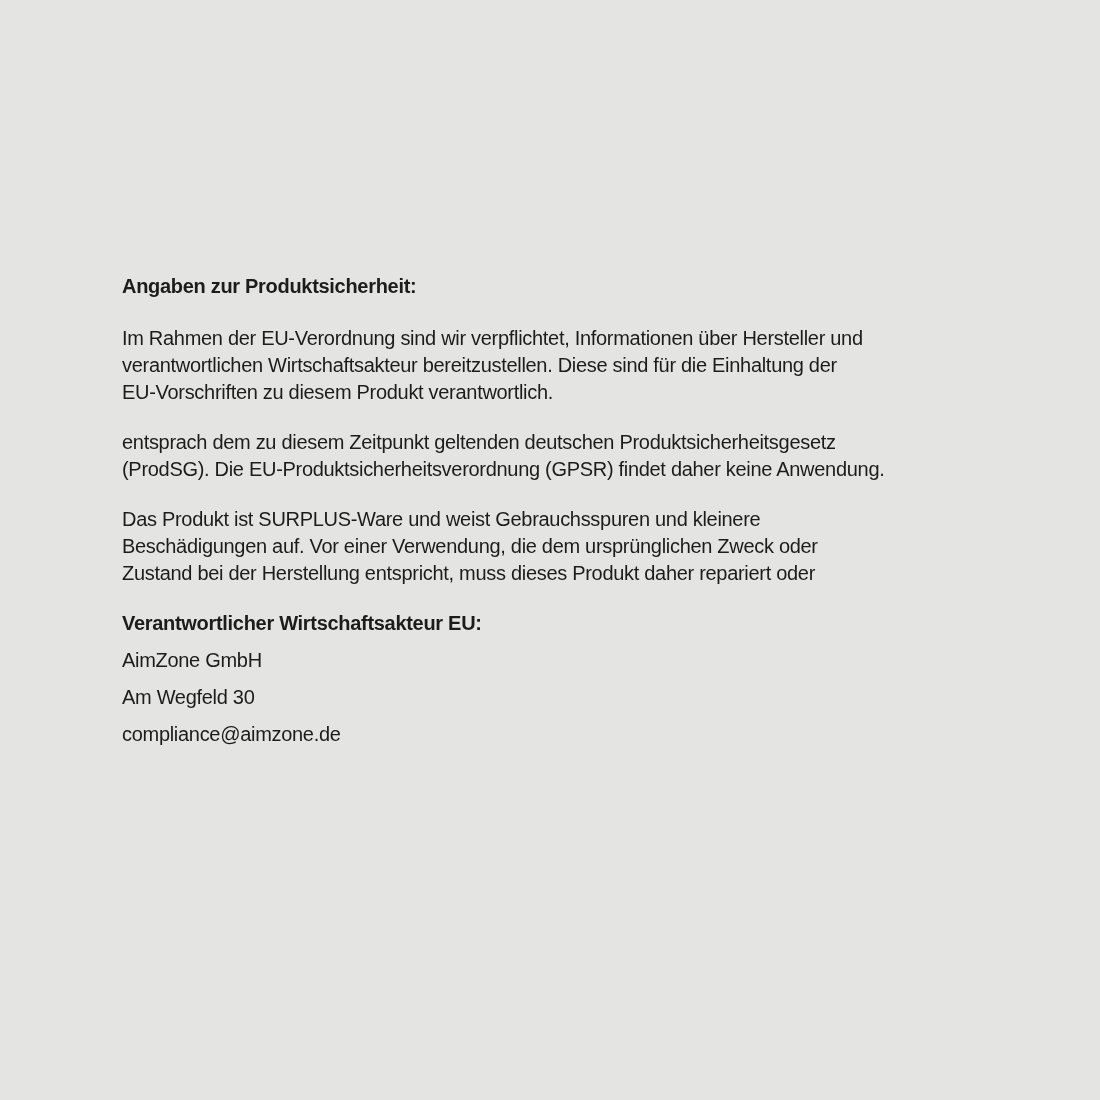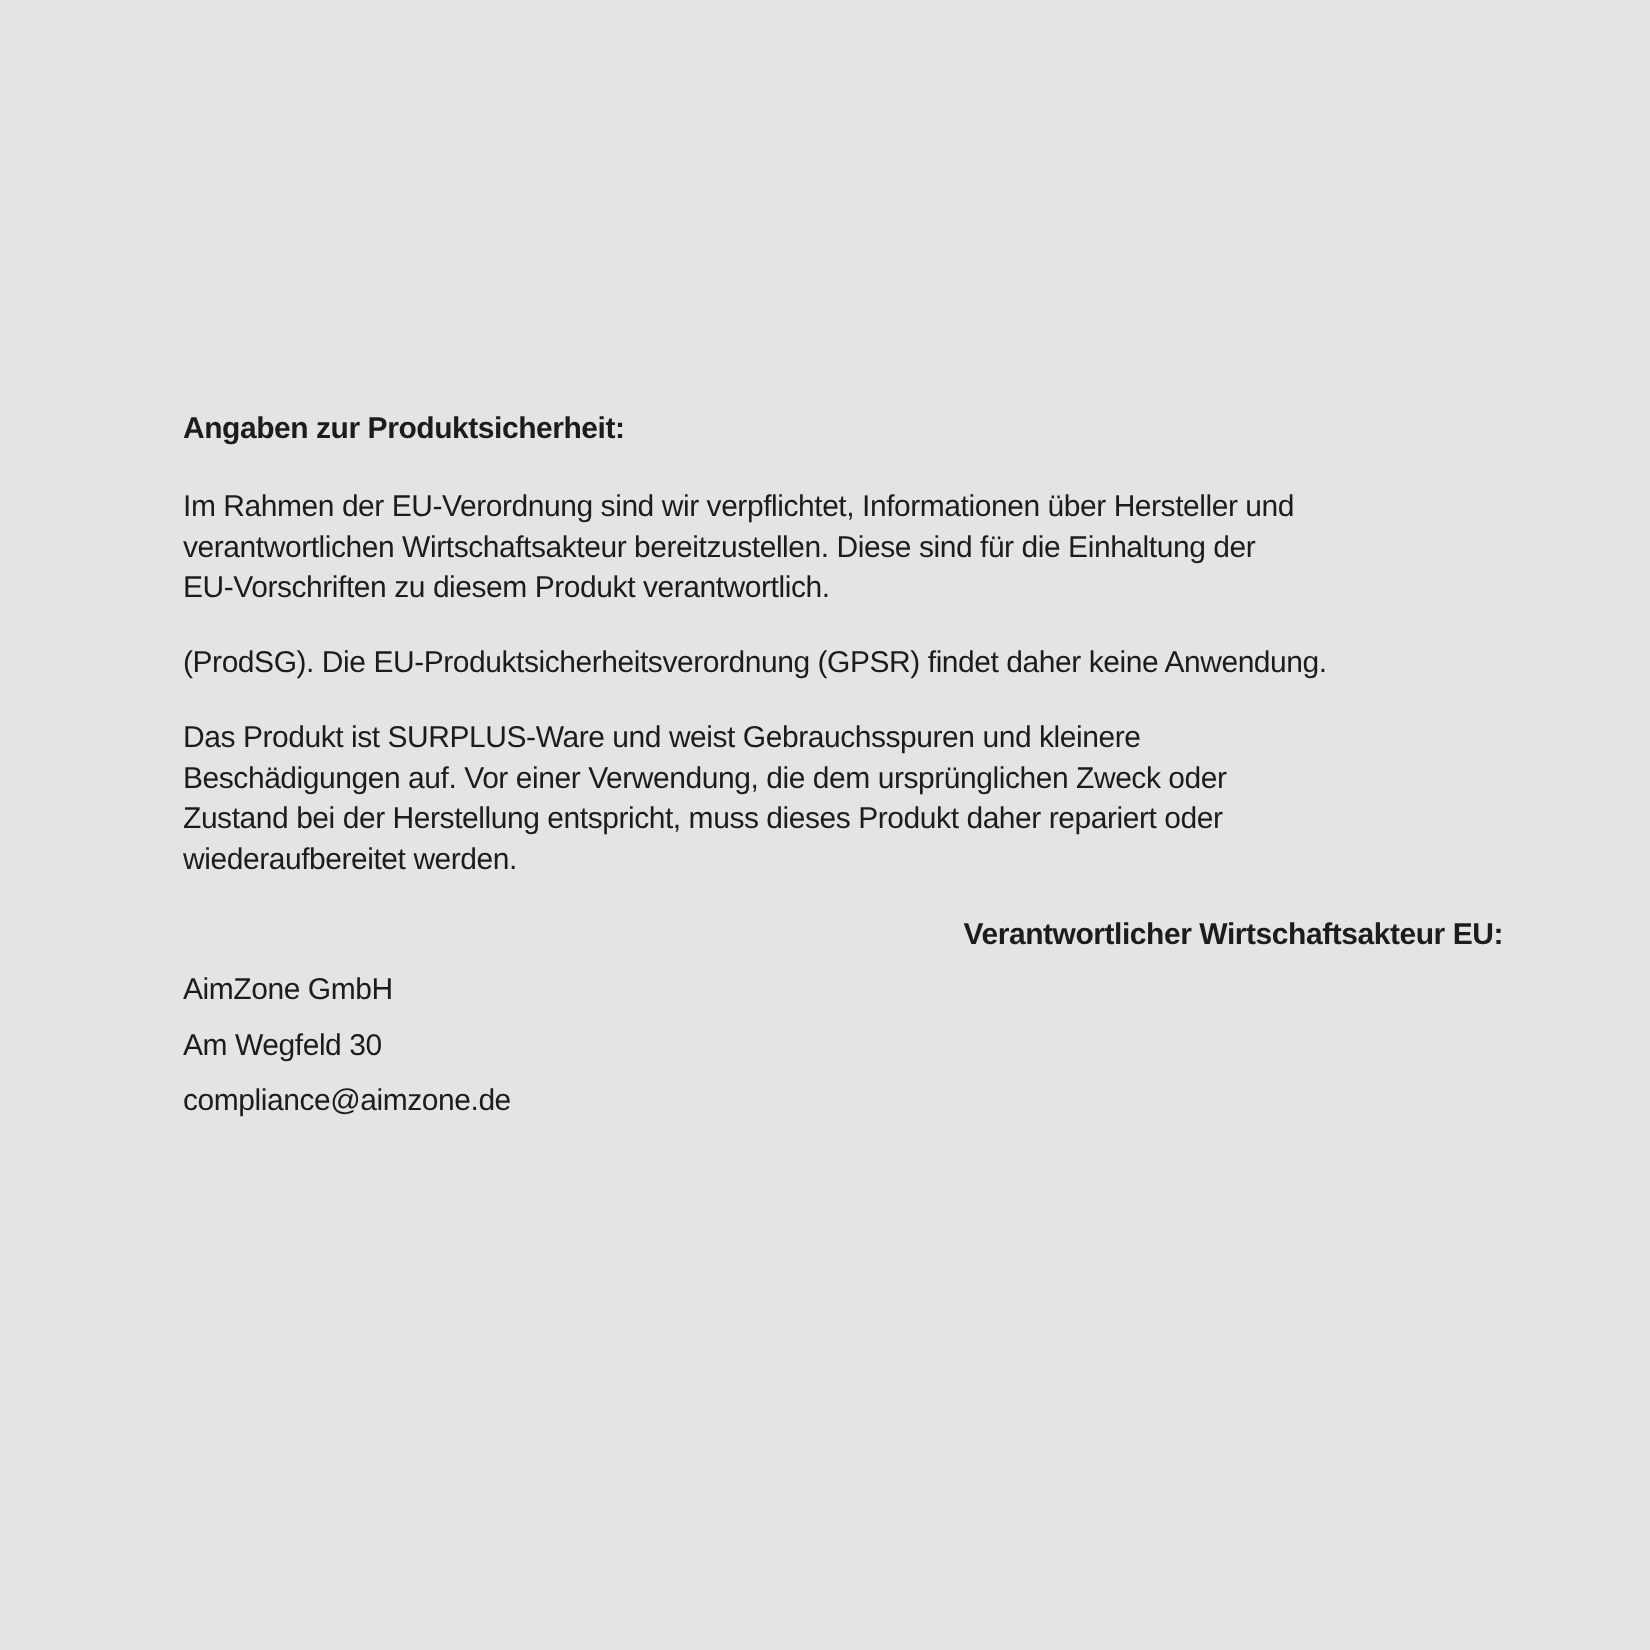--- a/index.html
+++ b/index.html
@@ -30,21 +30,20 @@
   }
   .para {
     margin: 0 0 23px 0;
   }
   .text-line {
     white-space: nowrap;
   }
   .actor-heading {
     font-weight: 700;
     margin: 0;
-    text-align: right;
   }
   .address-line {
     white-space: nowrap;
     margin-top: 10px;
   }
 </style>
 </head>
 <body>
 
 <div class="page" style="background: rgb(228, 228, 226);">
@@ -52,28 +51,28 @@
 
     <div class="section-heading">Angaben zur Produktsicherheit:</div>
 
     <div class="para">
         <div class="text-line">Im Rahmen der EU-Verordnung sind wir verpflichtet, Informationen über Hersteller und</div>
         <div class="text-line">verantwortlichen Wirtschaftsakteur bereitzustellen. Diese sind für die Einhaltung der</div>
         <div class="text-line">EU-Vorschriften zu diesem Produkt verantwortlich.</div>
       </div>
 
     <div class="para">
+        <div class="text-line">entsprach dem zu diesem Zeitpunkt geltenden deutschen Produktsicherheitsgesetz</div>
         <div class="text-line">(ProdSG). Die EU-Produktsicherheitsverordnung (GPSR) findet daher keine Anwendung.</div>
       </div>
 
     <div class="para">
         <div class="text-line">Das Produkt ist SURPLUS-Ware und weist Gebrauchsspuren und kleinere</div>
         <div class="text-line">Beschädigungen auf. Vor einer Verwendung, die dem ursprünglichen Zweck oder</div>
         <div class="text-line">Zustand bei der Herstellung entspricht, muss dieses Produkt daher repariert oder</div>
-        <div class="text-line">wiederaufbereitet werden.</div>
       </div>
 
     <div class="actor-heading">Verantwortlicher Wirtschaftsakteur EU:</div>
 
     <div class="address-line">AimZone GmbH</div>
 
     <div class="address-line">Am Wegfeld 30</div>
 
 
     <div class="address-line">compliance@aimzone.de</div>

